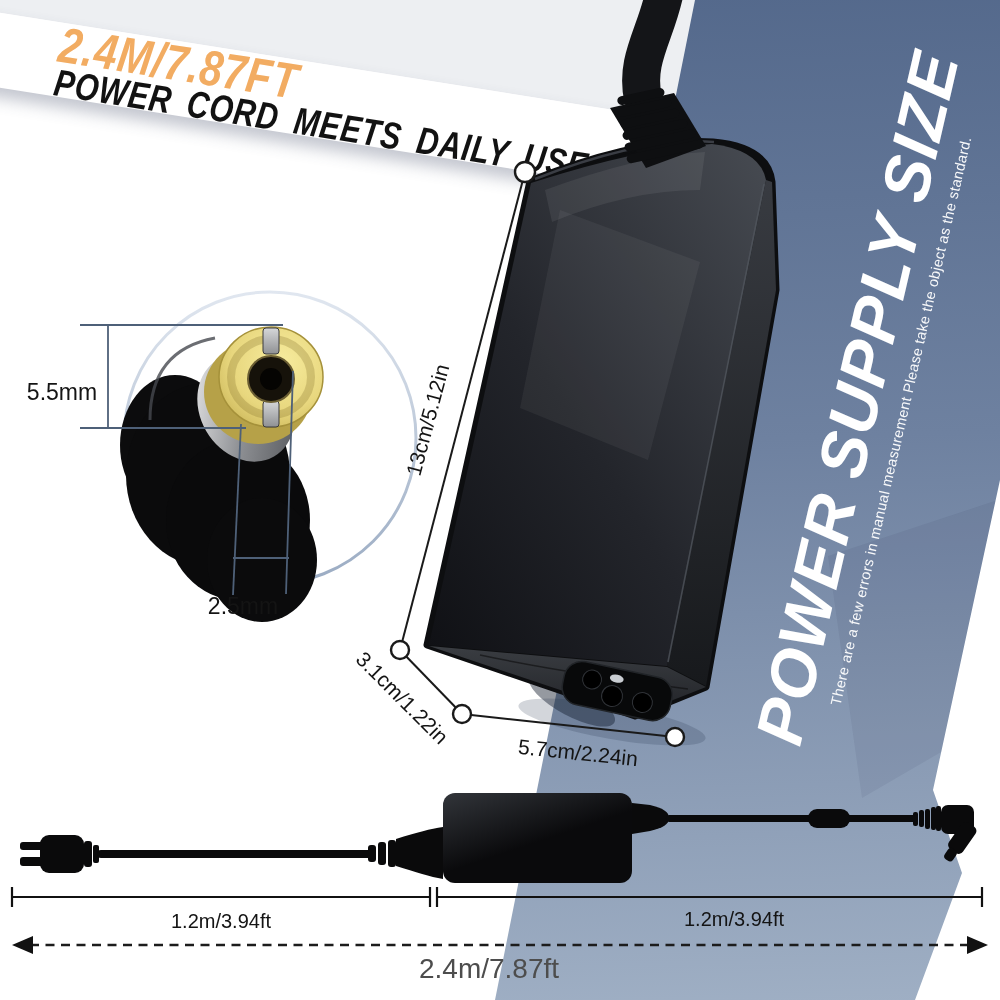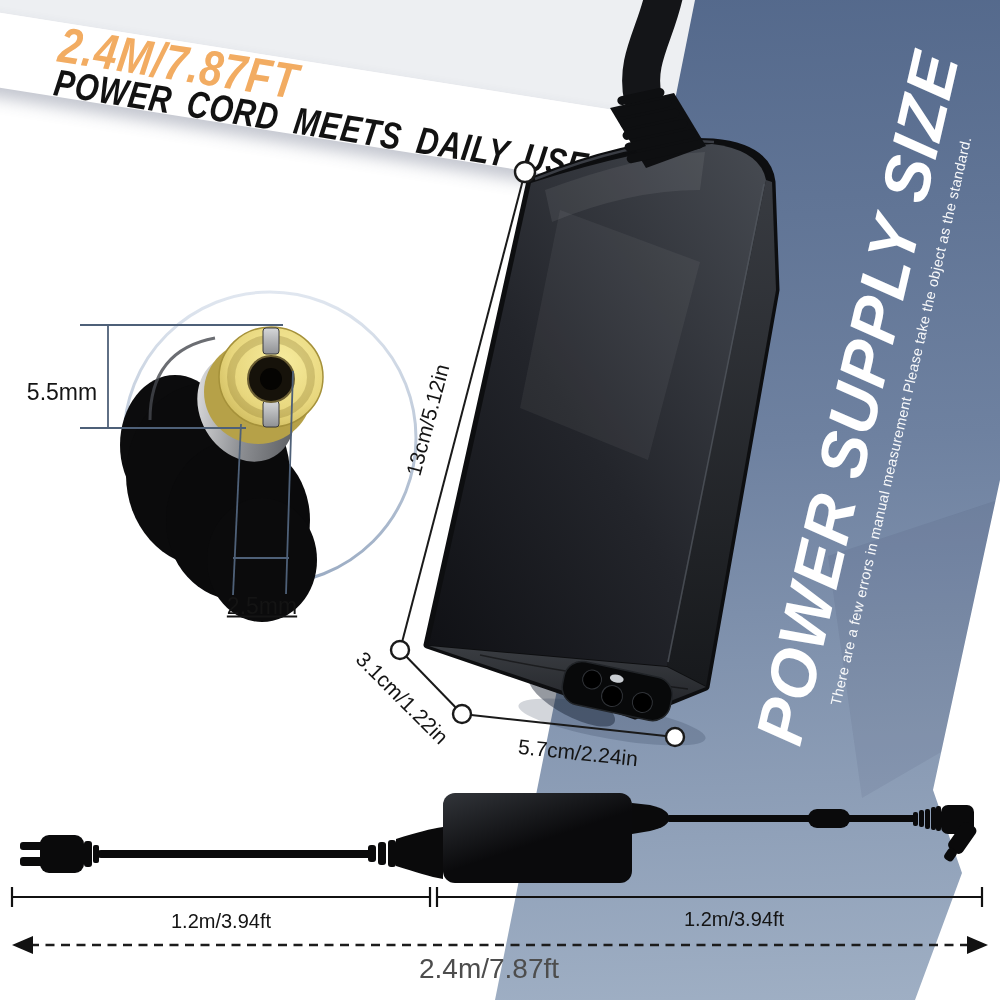--- a/index.html
+++ b/index.html
@@ -38,21 +38,21 @@
     font-size:14.5px;color:rgba(255,255,255,.95);white-space:nowrap;letter-spacing:.3px;}
   
   svg.scene{position:absolute;left:0;top:0;z-index:5;}
   
   .lbl{position:absolute;z-index:6;white-space:nowrap;color:#141414;
     transform:translate(-50%,-50%);font-size:21px;}
   #lab-len  {left:428px;top:420px;transform:translate(-50%,-50%) rotate(-75deg);}
   #lab-thk  {left:402px;top:698px;transform:translate(-50%,-50%) rotate(45deg);}
   #lab-wid  {left:578px;top:753px;transform:translate(-50%,-50%) rotate(6deg);}
   #lab-od   {left:62px; top:380px;font-size:23px;margin-top:12px;}
-  #lab-id   {left:262px;top:606px;font-size:23px;text-decoration:underline;}
+  #lab-id   {left:243px;top:606px;font-size:23px;}
   #lab-ac   {left:221px;top:921px;font-size:20px;}
   #lab-dc   {left:734px;top:919px;font-size:20px;}
   #lab-total{left:489px;top:969px;font-size:28px;color:#4d4d4d;}
 </style>
 </head>
 <body>
 
 <div class="stage">
 
   <div class="banner">

